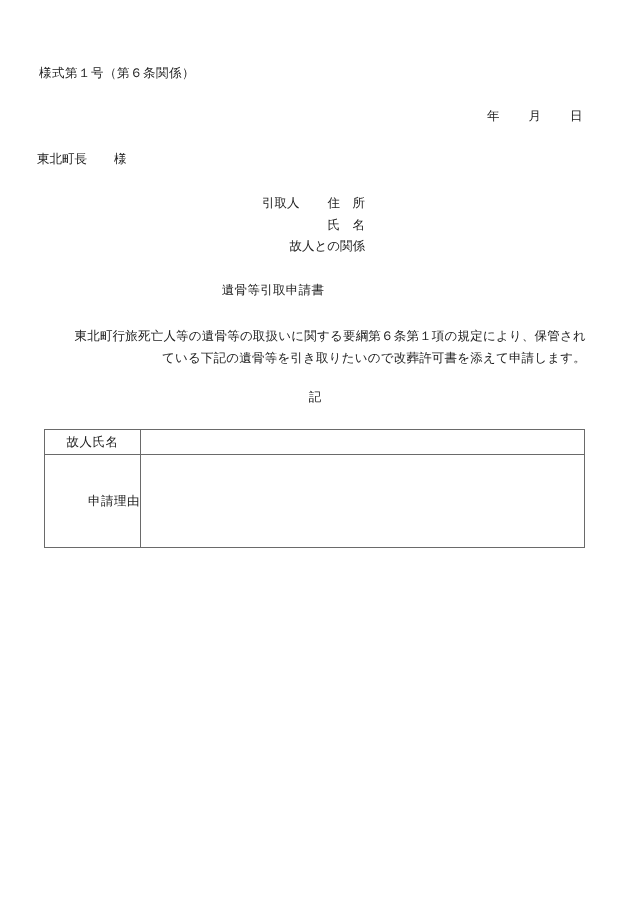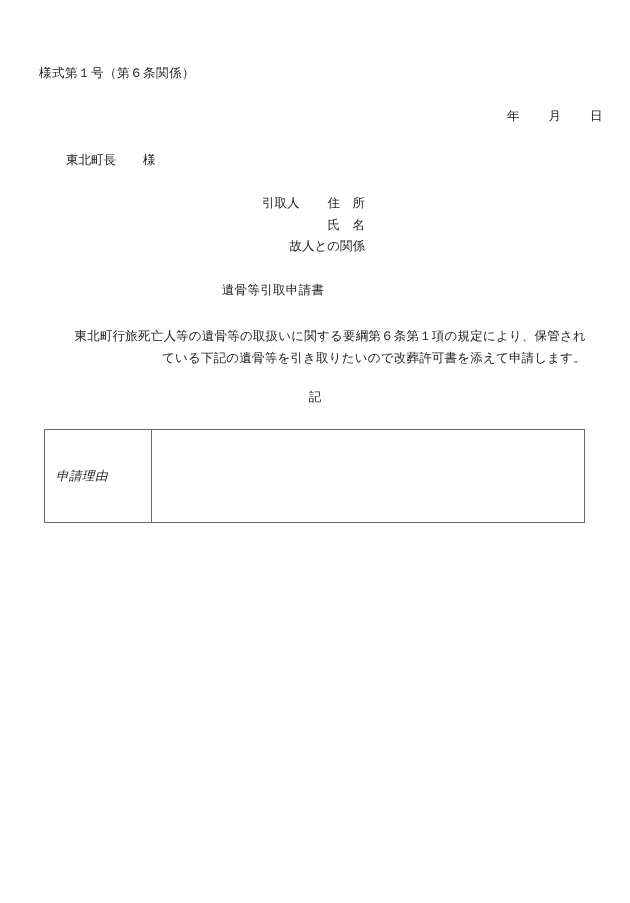--- a/index.html
+++ b/index.html
@@ -14,26 +14,26 @@
       overflow: hidden;
       font-family: "DejaVu Serif", "Liberation Serif", serif;
       color: #222222;
       font-size: 12.5px;
       line-height: 1;
     }
     .abs { position: absolute; white-space: nowrap; }
 
     #form-number { left: 39px; top: 67px; letter-spacing: 0.5px; }
 
-    #date-line { left: 507px; top: 110px; }
+    #date-line { left: 487px; top: 110px; }
     #date-line span { display: inline-block; }
     #date-year  { margin-right: 29px; }
     #date-month { margin-right: 29px; }
 
-    #addressee { left: 66px; top: 154px; }
+    #addressee { left: 37px; top: 154px; font-family: Liberation Mono, monospace; }
     #addressee-title { margin-left: 27px; }
 
     #applicant-block { right: 265px; top: 197px; text-align: right; }
     #applicant-block .row { height: 21.5px; line-height: 12.5px; }
     #applicant-label { margin-right: 28px; }
     .field-label { letter-spacing: 0; }
 
     #doc-title { left: 0; width: 546px; top: 284px; text-align: center; letter-spacing: 0.3px; }
 
     #body-text {
@@ -65,21 +65,21 @@
     }
     #detail-table td.label-cell {
       width: 95px;
       text-align: center;
       vertical-align: middle;
       letter-spacing: 0.5px;
     }
     #detail-table tr.r1 td { height: 24px; }
     #detail-table tr.r2 td { height: 24px; }
     #detail-table tr.r3 td { height: 92px; }
-    #detail-table td.label-cell.reason { text-align: left; padding-left: 11px; font-style: italic; }
+    #detail-table td.label-cell.reason { text-align: right; padding-left: 20px; }
     .value-cell { background: #ffffff; }
   </style>
 </head>
 <body>
 
 <div>
 
   <div id="form-number" class="abs">様式第１号（第６条関係）</div>
 
   <div id="date-line" class="abs">
@@ -103,20 +103,24 @@
   </div>
 
   <div id="doc-title" class="abs">遺骨等引取申請書</div>
 
   <div id="body-text" class="abs">東北町行旅死亡人等の遺骨等の取扱いに関する要綱第６条第１項の規定により、保管されている下記の遺骨等を引き取りたいので改葬許可書を添えて申請します。</div>
 
   <div id="ki" class="abs">記</div>
 
   <table id="detail-table">
     <tbody>
+        <tr class="r1">
+      <td class="label-cell">故人氏名</td>
+      <td class="value-cell"></td>
+    </tr>
     <tr class="r3">
       <td class="label-cell reason">申請理由</td>
       <td class="value-cell"></td>
     </tr>
   </tbody>
     </table>
 
 </div>
 
 </body></html>

